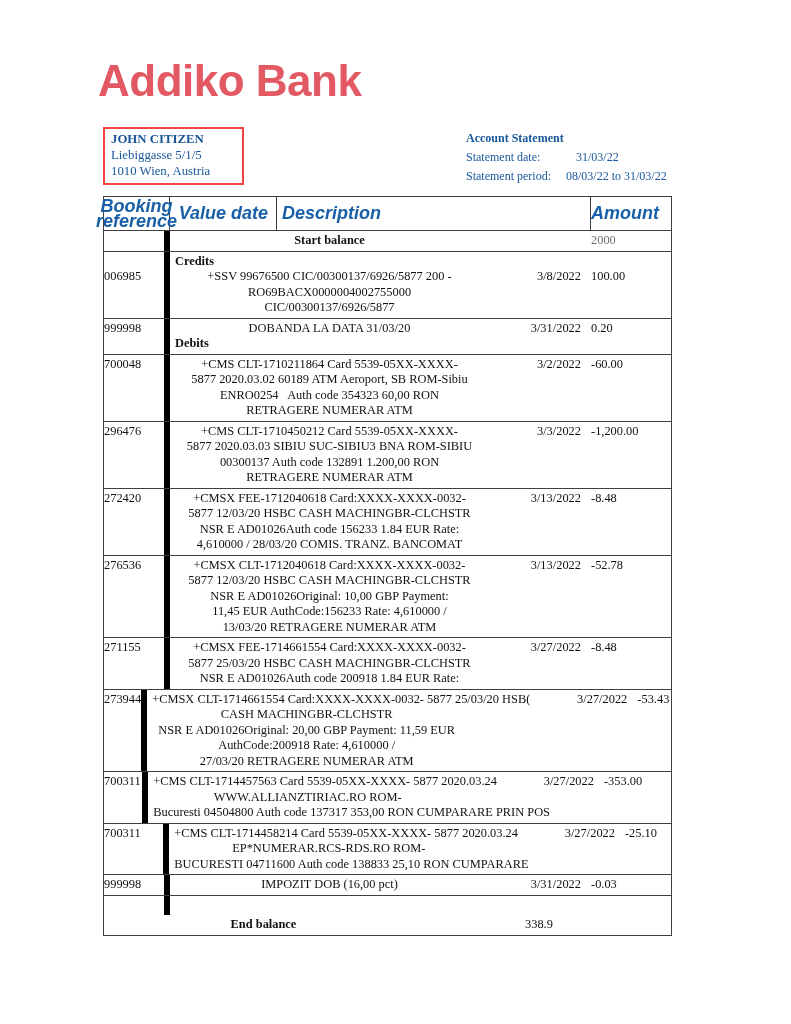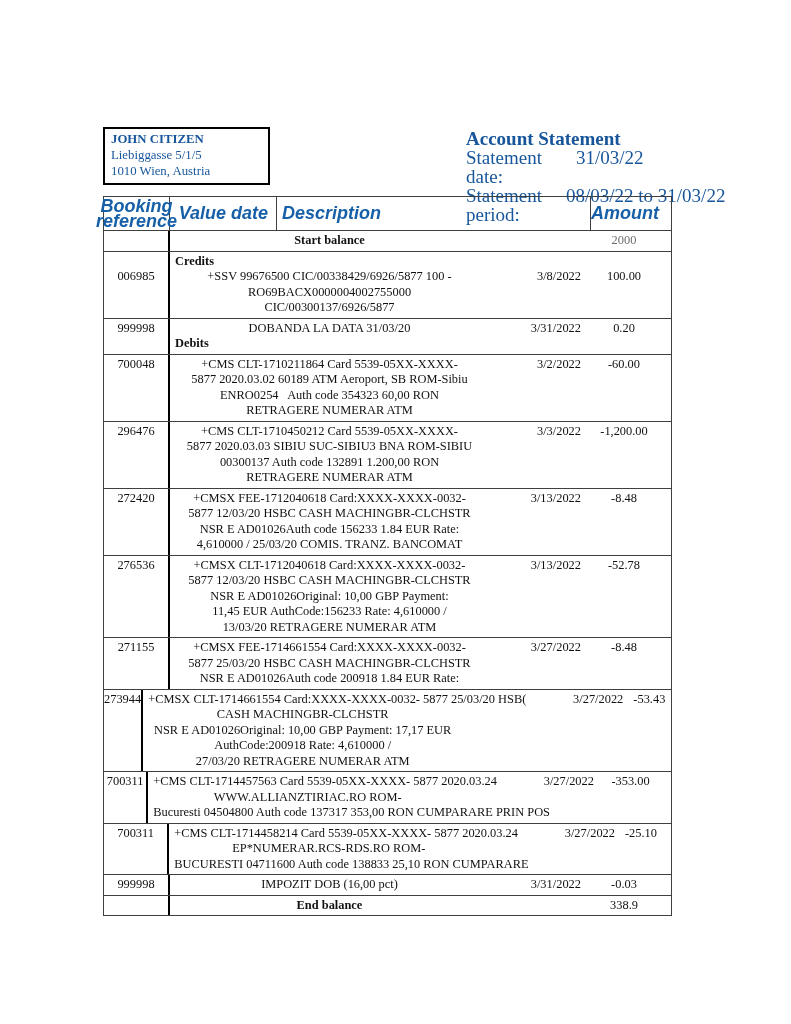--- a/index.html
+++ b/index.html
@@ -7,26 +7,26 @@
   .page {
     position:relative; width:791px; height:1024px; background:#ffffff;
     font-family:"Liberation Serif", serif; color:#1a1a1a; overflow:hidden;
   }
   .logo {
     position:absolute; left:98px; top:56px;
     font-family:"Liberation Sans", sans-serif; font-weight:700;
     font-size:44px; letter-spacing:-0.5px; color:#e25964;
   }
   .customer-box {
-    position:absolute; left:103px; top:127px; width:167px;
-    border:2px solid #000000; padding:2px 6px 4px 6px;
+    position:absolute; left:103px; top:127px; width:141px;
+    border:2px solid #ef4444; padding:2px 6px 4px 6px;
     color:#17569b; font-size:12.8px; line-height:16px; white-space:nowrap;
   }
   .customer-box .name { font-weight:700; }
-  .stmt-block { position:absolute; left:466px; top:129px; color:#17569b; font-size:19px; line-height:19px; }
+  .stmt-block { position:absolute; left:466px; top:129px; color:#17569b; font-size:12px; line-height:19px; }
   .stmt-block .title { font-weight:700; }
   .stmt-row { display:flex; }
   .stmt-row .lbl { width:92px; }
   .stmt-row .val { padding-left:8px; }
   .stmt-row.date-row .val { padding-left:18px; }
 
   .table {
     position:absolute; left:103px; top:196px; width:569px;
     border:1px solid #3f3f3f; font-size:12.4px; color:#111;
   }
@@ -35,37 +35,38 @@
     font-family:"Liberation Sans", sans-serif; font-weight:700; font-style:italic;
     color:#1760a8; font-size:18px;
   }
   .th { display:flex; align-items:center; }
   .th-booking { width:66px; border-right:1px solid #3f3f3f; justify-content:center; text-align:center; line-height:15px; }
   .th-desc { flex:0 0 314px; border-right:1px solid #3f3f3f; padding-left:5px; }
   .th-date { flex:0 0 107px; border-right:1px solid #3f3f3f; justify-content:flex-end; padding-right:8px; }
   .th-amount { flex:1; justify-content:flex-end; padding-right:14px; }
 
   .group { display:flex; border-bottom:1px solid #3f3f3f; }
-  .group:last-child { border-bottom:none; }
-  .col-booking { width:66px; border-right:2px solid #000000; padding:2px 0; text-align:center; }
+  .group:last-child { border-bottom:none;flex-direction:column; }
+  .col-booking { width:66px; border-right:6px solid #000000; padding:2px 0; }
   .col-rest { flex:1; padding:2px 0; }
   .b-line, .label-line, .line { line-height:15.5px; }
   .label-line { padding-left:5px; font-weight:700; }
   .line { display:flex; }
   .cell-desc { flex:0 0 314px; padding-left:5px; white-space:pre; overflow:visible;text-align:center; }
   .cell-desc.bold { font-weight:700; }
   .cell-date { flex:0 0 107px; text-align:right; padding-right:10px; white-space:nowrap; }
-  .cell-amount { flex:1; text-align:center; padding-right:14px; white-space:nowrap; }
+  .cell-amount { flex:1; text-align:left; padding-right:14px; white-space:nowrap; }
   .cell-amount.muted { color:#6e6e6e; }
 </style>
 </head>
 <body>
 
 <div class="page">
 
+  <div class="logo">Addiko Bank</div>
 
   <div class="customer-box">
     <div class="name">JOHN CITIZEN</div>
     <div>Liebiggasse 5/1/5</div>
     <div>1010 Wien, Austria</div>
   </div>
 
   <div class="stmt-block">
     <div class="title">Account Statement</div>
     <div class="stmt-row date-row">
@@ -101,21 +102,21 @@
         <div class="group">
           <div class="col-booking">
             <div class="b-line">&nbsp;</div>
             <div class="b-line">006985</div>
             <div class="b-line">&nbsp;</div>
             <div class="b-line">&nbsp;</div>
           </div>
           <div class="col-rest">
             <div class="label-line">Credits</div>
             <div class="line">
-              <div class="cell-desc">+SSV 99676500 CIC/00338429/6926/5877 100 -</div>
+              <div class="cell-desc">+SSV 99676500 CIC/00300137/6926/5877 200 -</div>
               <div class="cell-date">3/8/2022</div>
               <div class="cell-amount">100.00</div>
             </div>
             <div class="line">
               <div class="cell-desc">RO69BACX0000004002755000</div>
               <div class="cell-date"></div>
               <div class="cell-amount"></div>
             </div>
             <div class="line">
               <div class="cell-desc">CIC/00300137/6926/5877</div>
@@ -215,21 +216,21 @@
               <div class="cell-desc">5877 12/03/20 HSBC CASH MACHINGBR-CLCHSTR</div>
               <div class="cell-date"></div>
               <div class="cell-amount"></div>
             </div>
             <div class="line">
               <div class="cell-desc">NSR E AD01026Auth code 156233 1.84 EUR Rate:</div>
               <div class="cell-date"></div>
               <div class="cell-amount"></div>
             </div>
             <div class="line">
-              <div class="cell-desc">4,610000 / 25/03/20 COMIS. TRANZ. BANCOMAT</div>
+              <div class="cell-desc">4,610000 / 28/03/20 COMIS. TRANZ. BANCOMAT</div>
               <div class="cell-date"></div>
               <div class="cell-amount"></div>
             </div>
           </div>
         </div>
         <div class="group">
           <div class="col-booking">
             <div class="b-line">276536</div>
             <div class="b-line">&nbsp;</div>
             <div class="b-line">&nbsp;</div>
@@ -301,21 +302,21 @@
               <div class="cell-desc">+CMSX CLT-1714661554 Card:XXXX-XXXX-0032- 5877 25/03/20 HSB(</div>
               <div class="cell-date">3/27/2022</div>
               <div class="cell-amount">-53.43</div>
             </div>
             <div class="line">
               <div class="cell-desc">CASH MACHINGBR-CLCHSTR</div>
               <div class="cell-date"></div>
               <div class="cell-amount"></div>
             </div>
             <div class="line">
-              <div class="cell-desc">NSR E AD01026Original: 10,00 GBP Payment: 17,17 EUR</div>
+              <div class="cell-desc">NSR E AD01026Original: 20,00 GBP Payment: 11,59 EUR</div>
               <div class="cell-date"></div>
               <div class="cell-amount"></div>
             </div>
             <div class="line">
               <div class="cell-desc">AuthCode:200918 Rate: 4,610000 /</div>
               <div class="cell-date"></div>
               <div class="cell-amount"></div>
             </div>
             <div class="line">
               <div class="cell-desc">27/03/20 RETRAGERE NUMERAR ATM</div>

